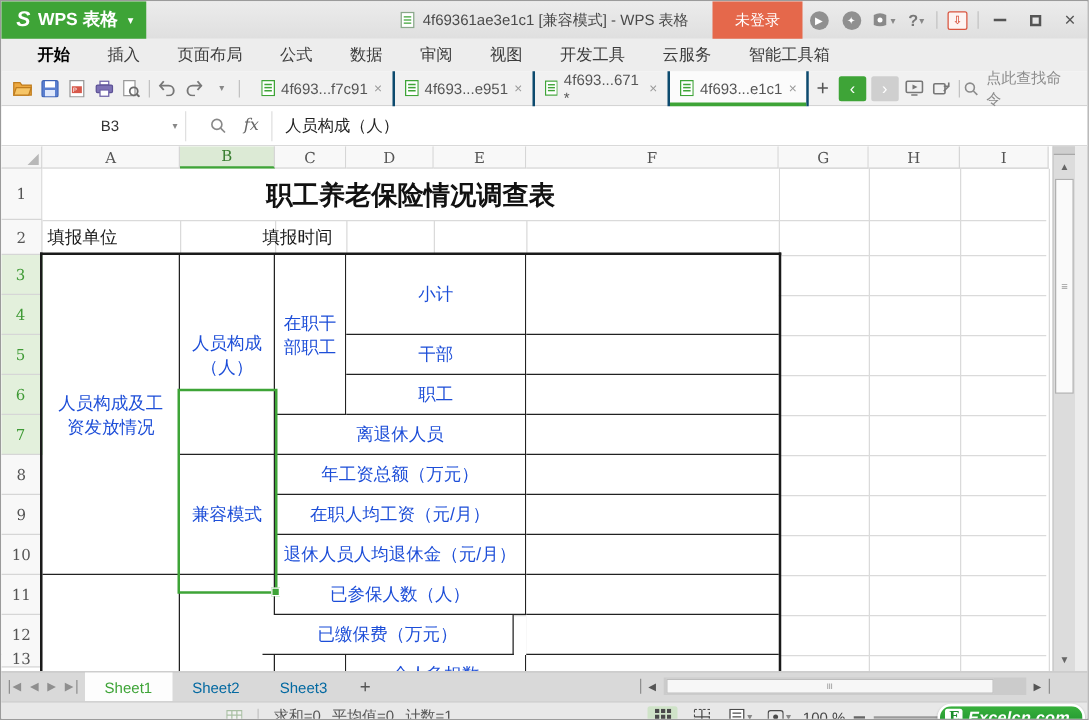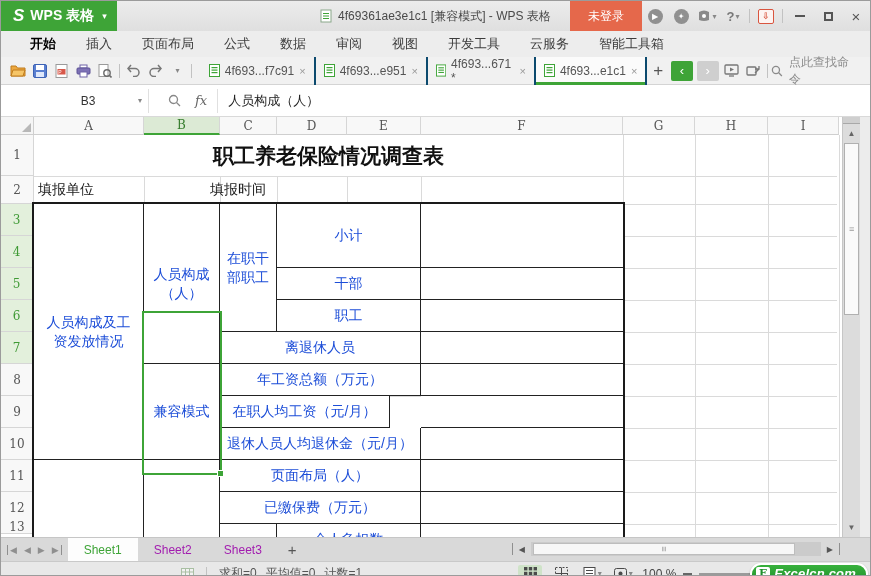--- a/index.html
+++ b/index.html
@@ -74,21 +74,21 @@
   .vsplit{position:absolute;top:0;left:0;right:0;height:7px;background:#cfcfcf;border-bottom:1px solid #a8a8a8;cursor:row-resize;}
   .varrow{position:absolute;left:0;right:0;height:16px;display:flex;align-items:center;justify-content:center;font-size:8px;color:#666;cursor:pointer;}
   .vthumb{position:absolute;left:1px;width:15px;background:#fafafa;border:1px solid #b0b0b0;display:flex;align-items:center;justify-content:center;color:#9a9a9a;font-size:9px;cursor:grab;}
   .rightgap{width:10px;background:#ececec;}
   
   .sheetbar{height:24px;background:#d9d9d9;border-top:1px solid #c6c6c6;display:flex;align-items:stretch;position:relative;}
   .snav{display:flex;align-items:center;padding:0 6px;gap:7px;color:#8f8f8f;font-size:9px;}
   .snav span{cursor:pointer;}
   .snav .bar-l{border-left:1px solid #8f8f8f;padding-left:2px;}
   .snav .bar-r{border-right:1px solid #8f8f8f;padding-right:2px;}
-  .stab{display:flex;align-items:center;padding:0 16px;font-size:12px;color:#a21caf;cursor:pointer;}
+  .stab{display:flex;align-items:center;padding:0 16px;font-size:12px;color:#0369a1;cursor:pointer;}
   .stab.active{background:#fdfdfd;color:#3ea437;}
   .saddtab{display:flex;align-items:center;padding:0 10px;font-size:15px;color:#555;cursor:pointer;}
   .hscroll{position:absolute;right:30px;top:4px;display:flex;align-items:center;gap:6px;}
   .hpipe{width:1px;height:12px;background:#8f8f8f;cursor:col-resize;}
   .harrow{font-size:8px;color:#555;cursor:pointer;}
   .htrack{width:290px;height:14px;background:#cbcbcb;position:relative;cursor:pointer;}
   .hthumb{position:absolute;left:2px;top:1px;width:262px;height:12px;background:#f7f7f7;border:1px solid #bdbdbd;display:flex;align-items:center;justify-content:center;cursor:grab;}
   .hthumb .grip{transform:rotate(90deg);font-size:9px;color:#9a9a9a;}
   
   .statusbar{height:24px;background:#e8e8e8;border-top:1px solid #c9c9c9;position:relative;font-size:12px;color:#555;}
@@ -384,24 +384,24 @@
         <div class="tc" style="left:110px;top:160px;width:76px;height:96px">兼容模式</div>
         <div class="tc" style="left:110px;top:256px;width:76px;height:97px"></div>
         <div class="tc" style="left:186px;top:0;width:57px;height:128px">
             <span class="wrap" style="width:44px">在职干部职工</span>
           </div>
         <div class="tc" style="left:243px;top:0;width:144px;height:64px">小计</div>
         <div class="tc" style="left:243px;top:96px;width:144px;height:32px">职工</div>
         <div class="tc" style="left:243px;top:64px;width:144px;height:32px">干部</div>
         <div class="tc" style="left:186px;top:128px;width:201px;height:32px">离退休人员</div>
         <div class="tc" style="left:186px;top:160px;width:201px;height:32px">年工资总额（万元）</div>
-        <div class="tc" style="left:186px;top:192px;width:170px;height:32px">在职人均工资（元/月）</div>
+        <div class="tc" style="left:186px;top:192px;width:201px;height:32px">在职人均工资（元/月）</div>
         <div class="tc clip" style="left:186px;top:224px;width:201px;height:32px">退休人员人均退休金（元/月）</div>
-        <div class="tc" style="left:186px;top:256px;width:201px;height:32px">页面布局（人）</div>
-        <div class="tc" style="left:186px;top:288px;width:201px;height:32px">已缴保费（万元）</div>
+        <div class="tc" style="left:186px;top:256px;width:201px;height:32px">已参保人数（人）</div>
+        <div class="tc" style="left:176px;top:288px;width:201px;height:32px">已缴保费（万元）</div>
         <div class="tc" style="left:186px;top:320px;width:57px;height:33px"></div>
         <div class="tc" style="left:243px;top:320px;width:144px;height:33px">个人负担数</div>
         <div class="tc noright" style="left:387px;top:0;width:202px;height:64px"></div>
         <div class="tc noright" style="left:387px;top:64px;width:202px;height:32px"></div>
         <div class="tc noright" style="left:387px;top:96px;width:202px;height:32px"></div>
         <div class="tc noright" style="left:387px;top:128px;width:202px;height:32px"></div>
         <div class="tc noright" style="left:387px;top:160px;width:202px;height:32px"></div>
         <div class="tc noright" style="left:387px;top:192px;width:202px;height:32px"></div>
         <div class="tc noright" style="left:387px;top:224px;width:202px;height:32px"></div>
         <div class="tc noright" style="left:387px;top:256px;width:202px;height:32px"></div>

